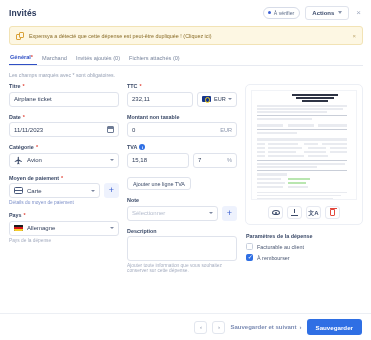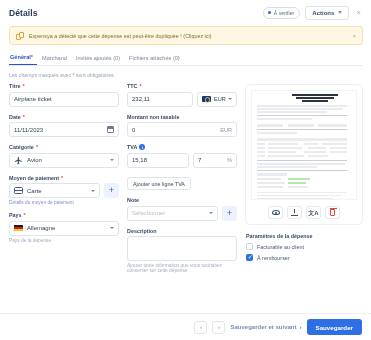--- a/index.html
+++ b/index.html
@@ -186,21 +186,21 @@
     background: #2f6fe4; color: #fff; border-radius: 3px;
     font-size: 6.2px; font-weight: bold; padding: 4.5px 9px;
   }
 </style>
 </head>
 <body>
 
 <div class="page">
 
   <div class="hdr">
-    <div class="hdr-title">Détails</div>
+    <div class="hdr-title">Invités</div>
     <div class="hdr-right">
       <div class="badge-verify">
         <span class="badge-dot"></span>
         <span>À vérifier</span>
       </div>
       <div class="btn-actions">
         <span>Actions</span>
         <span class="chev"></span>
       </div>
       <div class="close-x">×</div>

